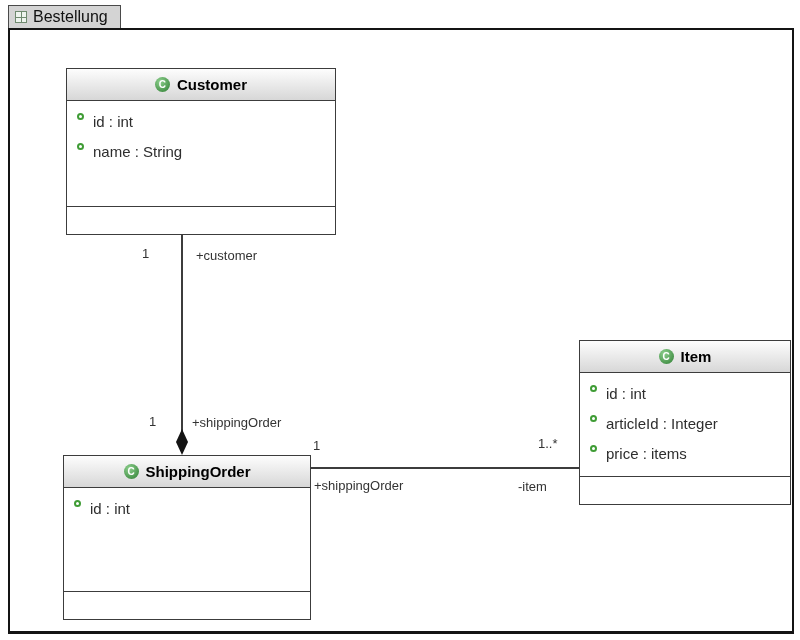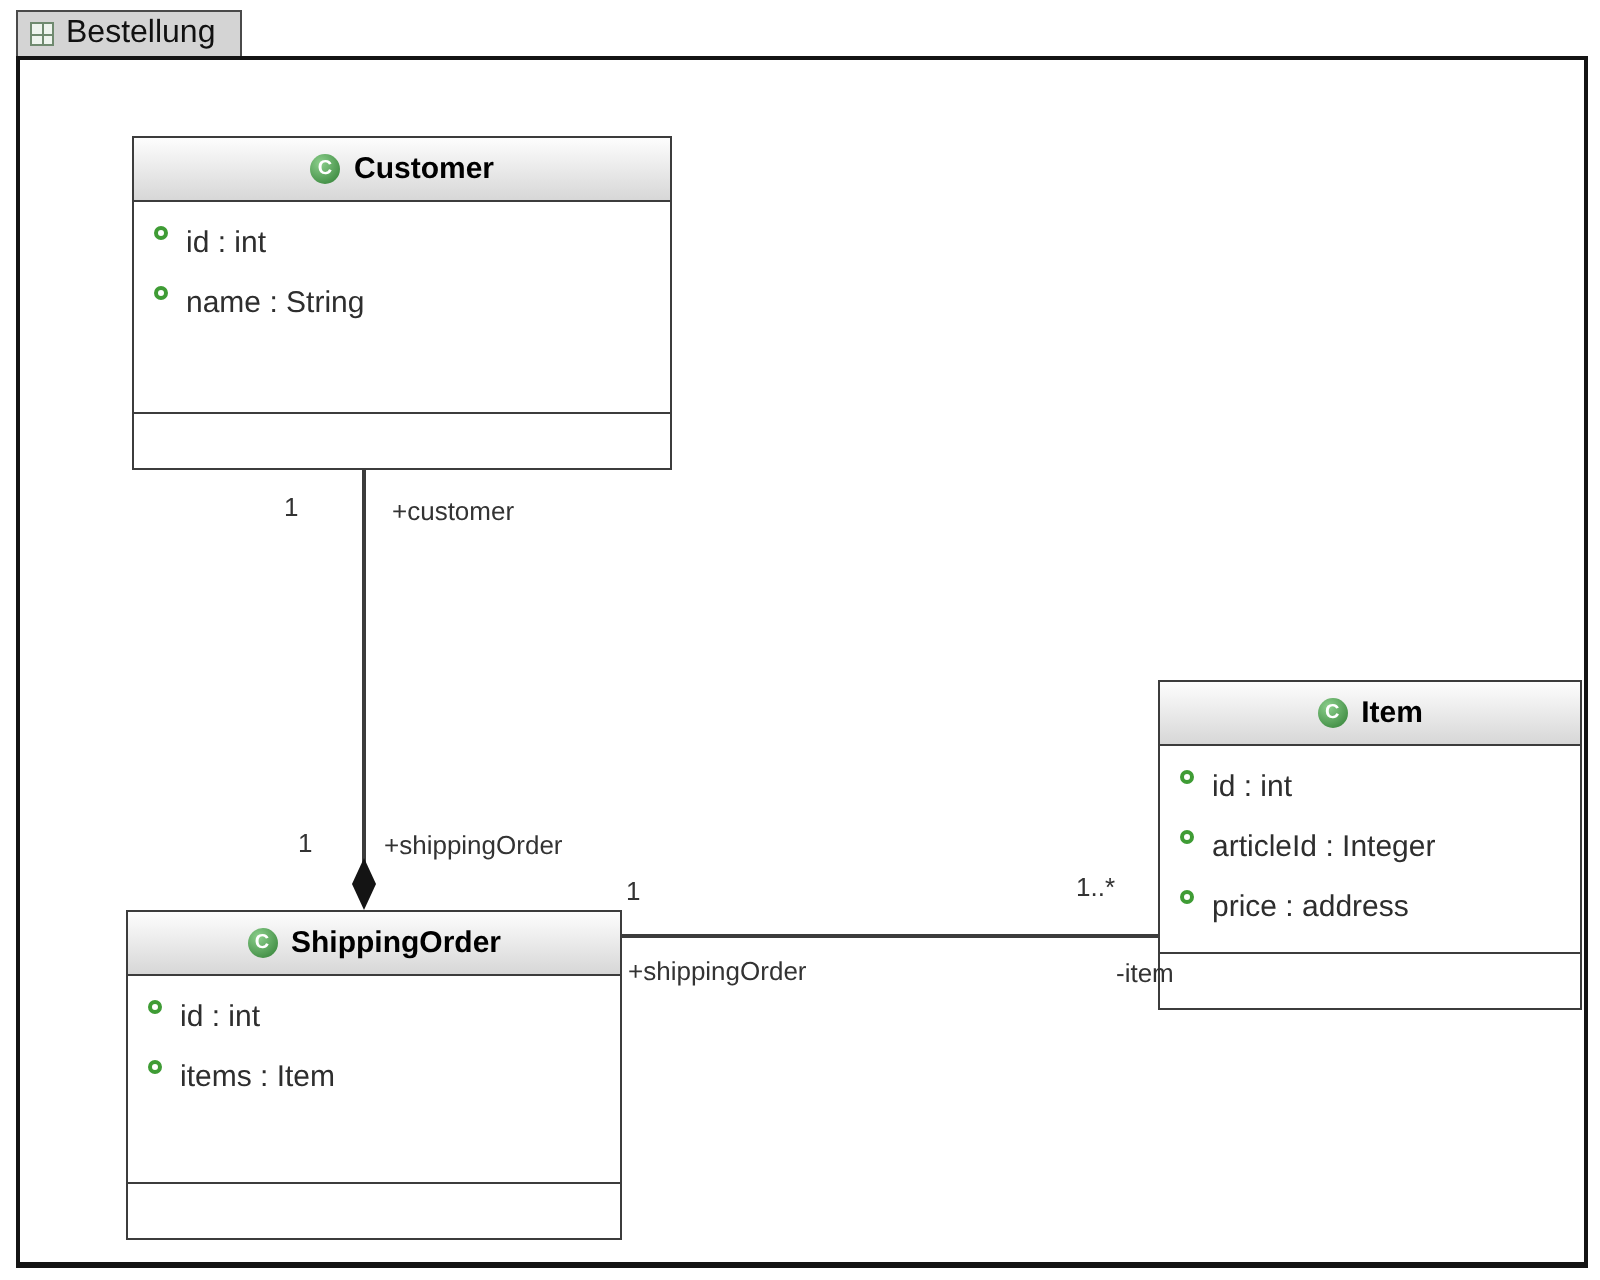--- a/index.html
+++ b/index.html
@@ -95,53 +95,49 @@
         <div class="attr">
           <span class="attr-dot"></span>
           <span>id : int</span>
         </div>
         <div class="attr">
           <span class="attr-dot"></span>
           <span>articleId : Integer</span>
         </div>
         <div class="attr">
           <span class="attr-dot"></span>
-          <span>price : address</span>
+          <span>price : items</span>
         </div>
       </div>
       <div class="ops"></div>
     </div>
 
     <div class="uml-class" style="left:53px; top:425px; width:248px; height:165px;">
       <div class="uml-header">
         <span class="class-badge">C</span>
         <span>ShippingOrder</span>
       </div>
       <div class="attrs">
         <div class="attr">
           <span class="attr-dot"></span>
           <span>id : int</span>
-        </div>
-        <div class="attr">
-          <span class="attr-dot"></span>
-          <span>items : Item</span>
         </div>
       </div>
       <div class="ops"></div>
     </div>
 
     <div class="edge-v" style="left:171px; top:205px; height:200px;"></div>
     <svg class="diamond" style="left:166px; top:399px;" width="12" height="26">
       <polygon points="6,0 12,13 6,26 0,13" fill="#141414"></polygon>
     </svg>
     <span class="edge-label" style="left:132px; top:216px;">1</span>
     <span class="edge-label" style="left:186px; top:218px;">+customer</span>
     <span class="edge-label" style="left:139px; top:384px;">1</span>
     <span class="edge-label" style="left:182px; top:385px;">+shippingOrder</span>
 
     <div class="edge-h" style="left:301px; top:437px; width:268px;"></div>
     <span class="edge-label" style="left:303px; top:408px;">1</span>
     <span class="edge-label" style="left:304px; top:448px;">+shippingOrder</span>
     <span class="edge-label" style="left:528px; top:406px;">1..*</span>
-    <span class="edge-label" style="left:508px; top:449px;margin-left:40px;">-item</span>
+    <span class="edge-label" style="left:508px; top:449px;">-item</span>
 
   </div>
 </div>
 
 </body></html>

